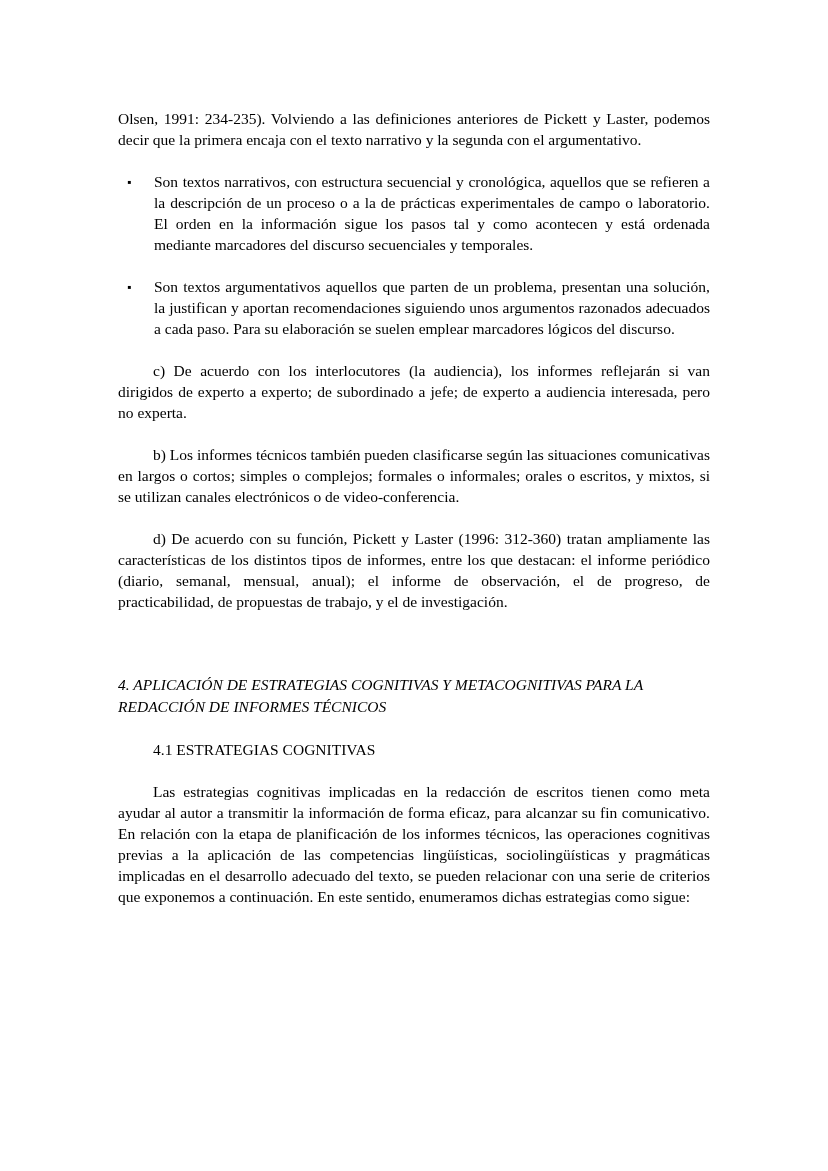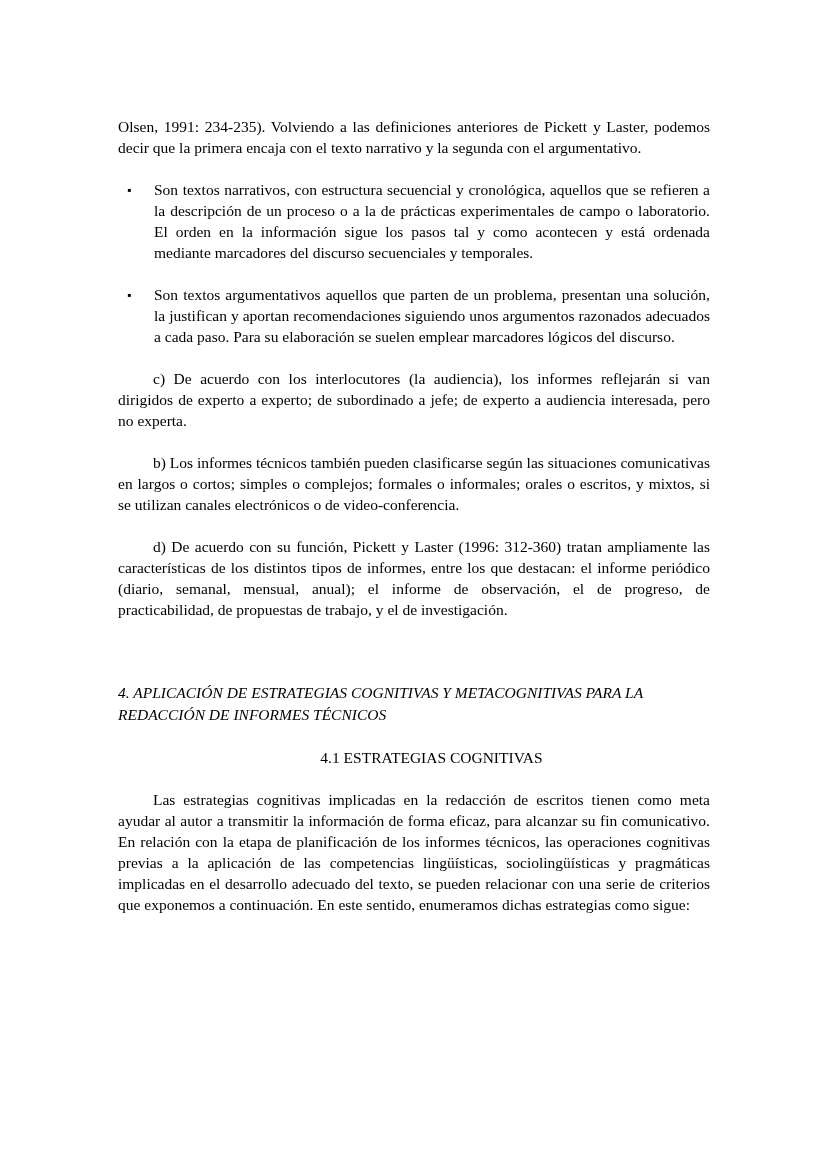--- a/index.html
+++ b/index.html
@@ -18,21 +18,21 @@
     box-sizing: border-box;
     width: 828px;
     height: 1171px;
     padding: 108px 118px 40px 118px;
     background: #ffffff;
   }
   .para {
     font-size: 15.5px;
     line-height: 21px;
     text-align: justify;
-    margin: 8px 0 21px 0;
+    margin: 0 0 21px 0;
   }
   .para.indent {
     text-indent: 35px;
   }
   .bullet-item {
     position: relative;
     padding-left: 36px;
     font-size: 15.5px;
     line-height: 21px;
     text-align: justify;
@@ -50,21 +50,21 @@
     line-height: 22px;
     font-weight: normal;
     text-align: left;
     margin: 62px 0 0 0;
     font-style: italic;
   }
   .subsection-heading {
     font-size: 15.5px;
     line-height: 21px;
     font-weight: normal;
-    text-align: center;
+    text-align: left;
     text-indent: 35px;
     margin: 21px 0 0 0;
   }
   .after-heading {
     margin-top: 21px;
   }
 </style>
 </head>
 <body>
 

